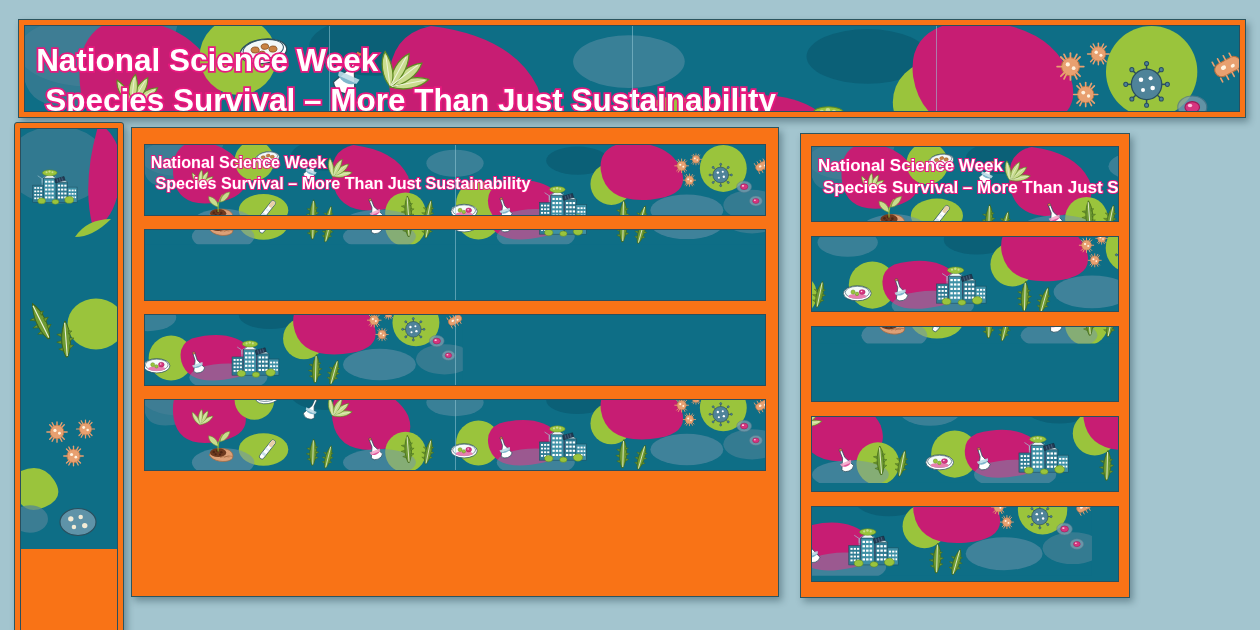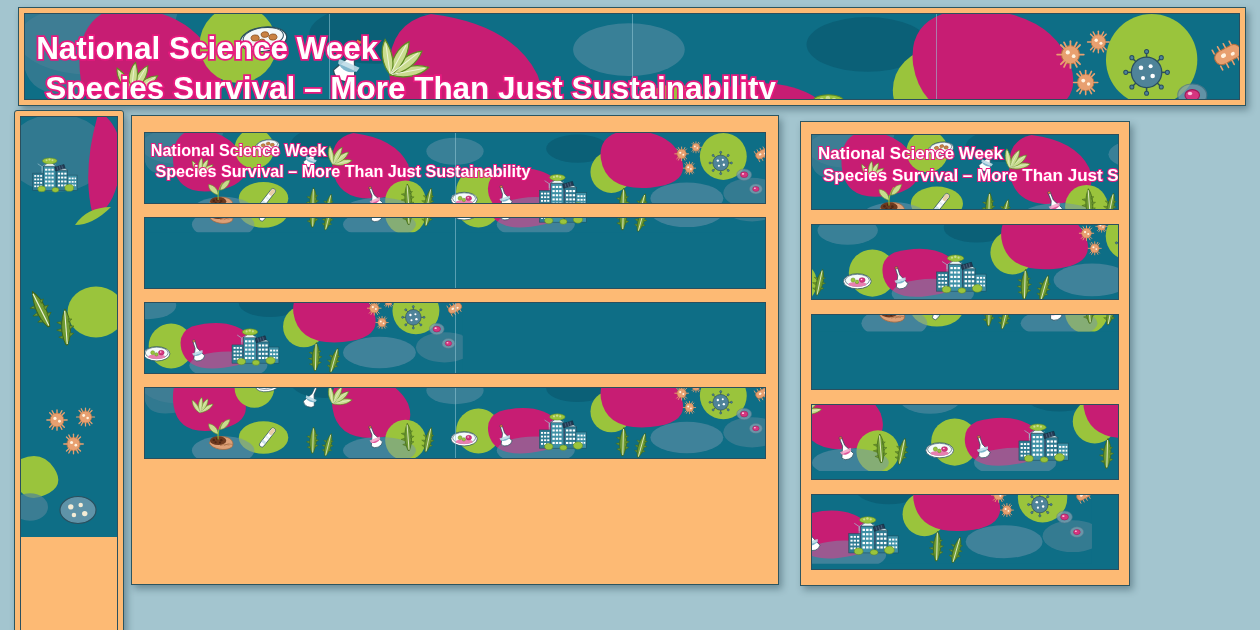--- a/index.html
+++ b/index.html
@@ -5,24 +5,25 @@
   html,body{margin:0;padding:0;}
   body{
     width:1260px;height:630px;overflow:hidden;
     background:#a3c5cf;
     font-family:"Liberation Sans", sans-serif;
     position:relative;
   }
   
   .sheet{
     position:absolute;
-    background:#fdba74;
+    background:#f97316;
     border:1px solid #2c5560;
     box-shadow:3px 4px 7px rgba(20,50,60,.38);
     box-sizing:border-box;
+    margin-top:12px;
   }
   
   #top-banner{
     left:18px;top:7px;width:1228px;height:99px;
     padding:5px;
   }
   #top-banner .art-wrap{position:relative;width:100%;height:100%;overflow:hidden;border:1px solid #2a4f5e;box-sizing:border-box;}
   
   #left-panel{
     left:14px;top:110px;width:110px;height:528px;

